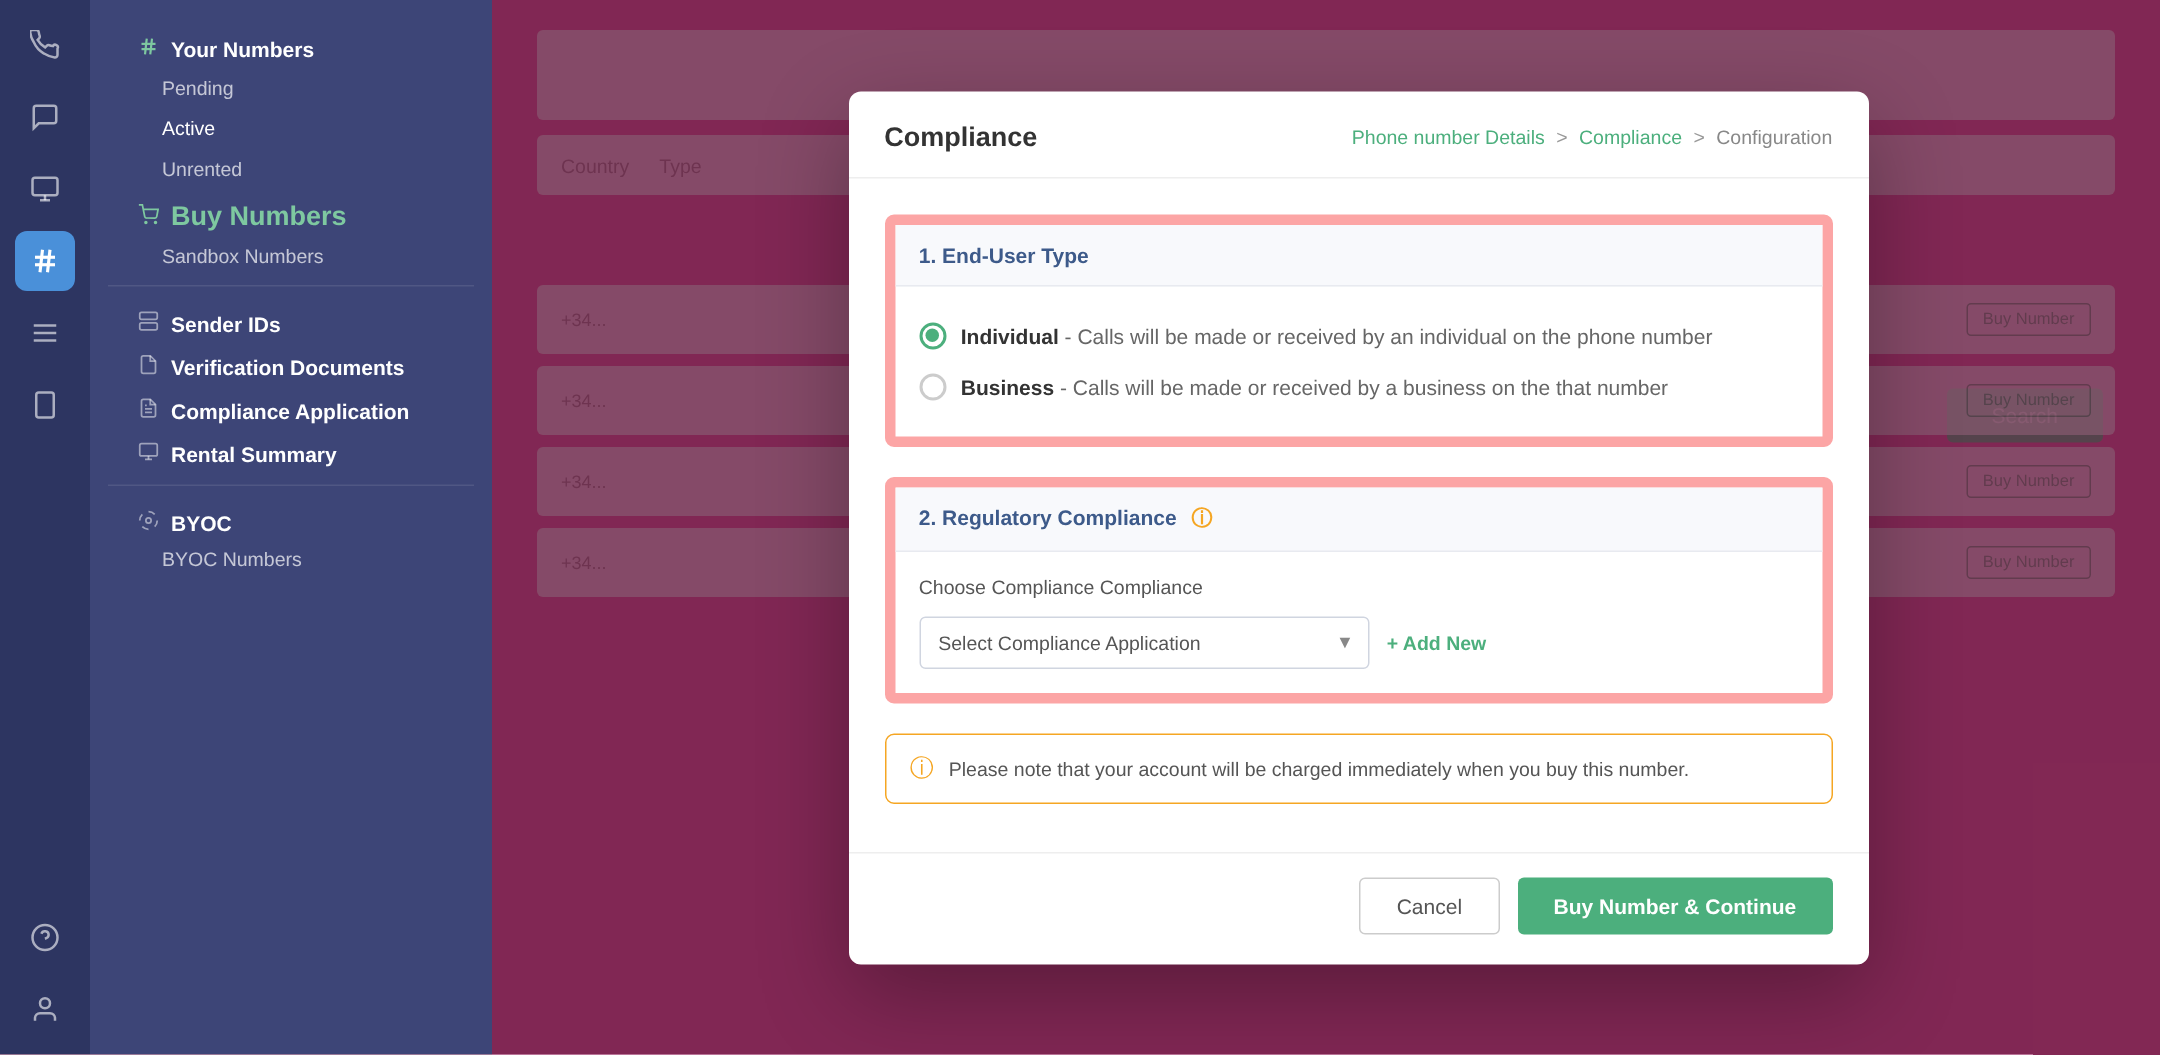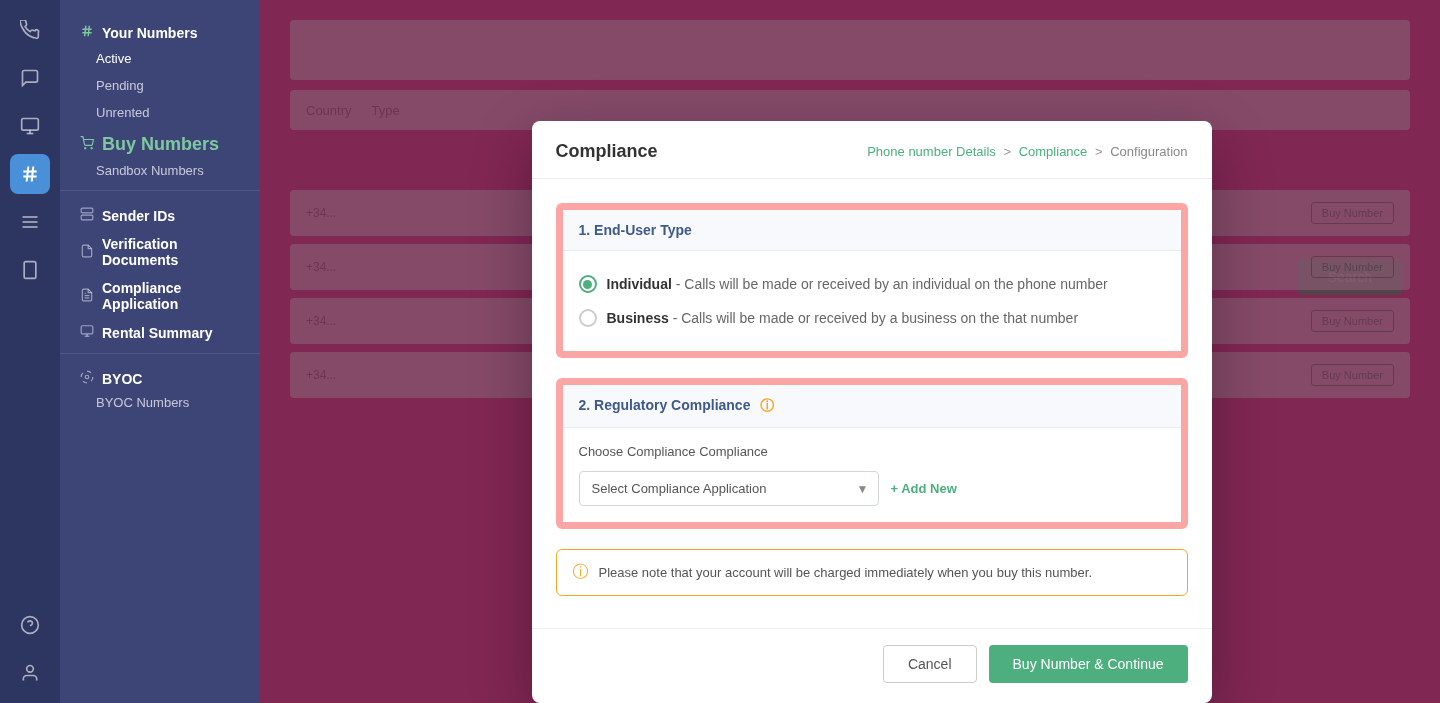--- a/index.html
+++ b/index.html
@@ -28,24 +28,24 @@
       cursor: pointer;
     }
     .icon-bar-item.active {
       background: #4a90d9;
       color: #fff;
     }
     .icon-bar-spacer { flex: 1; }
 
     
     .sidebar {
-      width: 200px;
+      width: 268px;
       background: #3d4577;
       color: #fff;
-      padding: 16px 0;
+      padding: 16px 12px;
       flex-shrink: 0;
       overflow-y: auto;
     }
     .sidebar-section-title {
       font-size: 14px;
       font-weight: 600;
       color: #fff;
       padding: 8px 20px 4px;
       display: flex;
       align-items: center;
@@ -89,21 +89,21 @@
       padding: 20px 30px;
       opacity: 0.5;
     }
 
     
     .overlay {
       position: absolute;
       top: 0; left: 0; right: 0; bottom: 0;
       background: rgba(0,0,0,0.45);
       display: flex;
-      align-items: flex-end;
+      align-items: center;
       justify-content: center;
       z-index: 10;
       padding-left: 43px;
     }
 
     
     .modal {
       background: #fff;
       border-radius: 8px;
       width: 680px;
@@ -268,21 +268,21 @@
       font-size: 14px;
       cursor: pointer;
     }
     .btn-buy {
       padding: 10px 24px;
       border: none;
       border-radius: 4px;
       background: #4caf7d;
       color: #fff;
       font-size: 14px;
-      font-weight: 400;
+      font-weight: 700;
       cursor: pointer;
     }
 
     
   </style>
 </head>
 <body>
 
 <div class="icon-bar">
   <div class="icon-bar-item">
@@ -344,22 +344,22 @@
     <span style="color:#7ec8a0;">
       <svg width="14" height="14" viewBox="0 0 24 24" fill="none" stroke="currentColor" stroke-width="2.5">
           <line x1="4" y1="9" x2="20" y2="9"></line>
           <line x1="4" y1="15" x2="20" y2="15"></line>
           <line x1="10" y1="3" x2="8" y2="21"></line>
           <line x1="16" y1="3" x2="14" y2="21"></line>
         </svg>
     </span>
     <span>Your Numbers</span>
   </div>
+  <div class="sidebar-item">Pending</div>
   <div class="sidebar-item active-item">Active</div>
-  <div class="sidebar-item">Pending</div>
   <div class="sidebar-item">Unrented</div>
 
   <div class="sidebar-buy">
     <span>
       <svg width="14" height="14" viewBox="0 0 24 24" fill="none" stroke="currentColor" stroke-width="2">
           <circle cx="9" cy="21" r="1"></circle>
           <circle cx="20" cy="21" r="1"></circle>
           <path d="M1 1h4l2.68 13.39a2 2 0 002 1.61h9.72a2 2 0 002-1.61L23 6H6"></path>
         </svg>
     </span>

